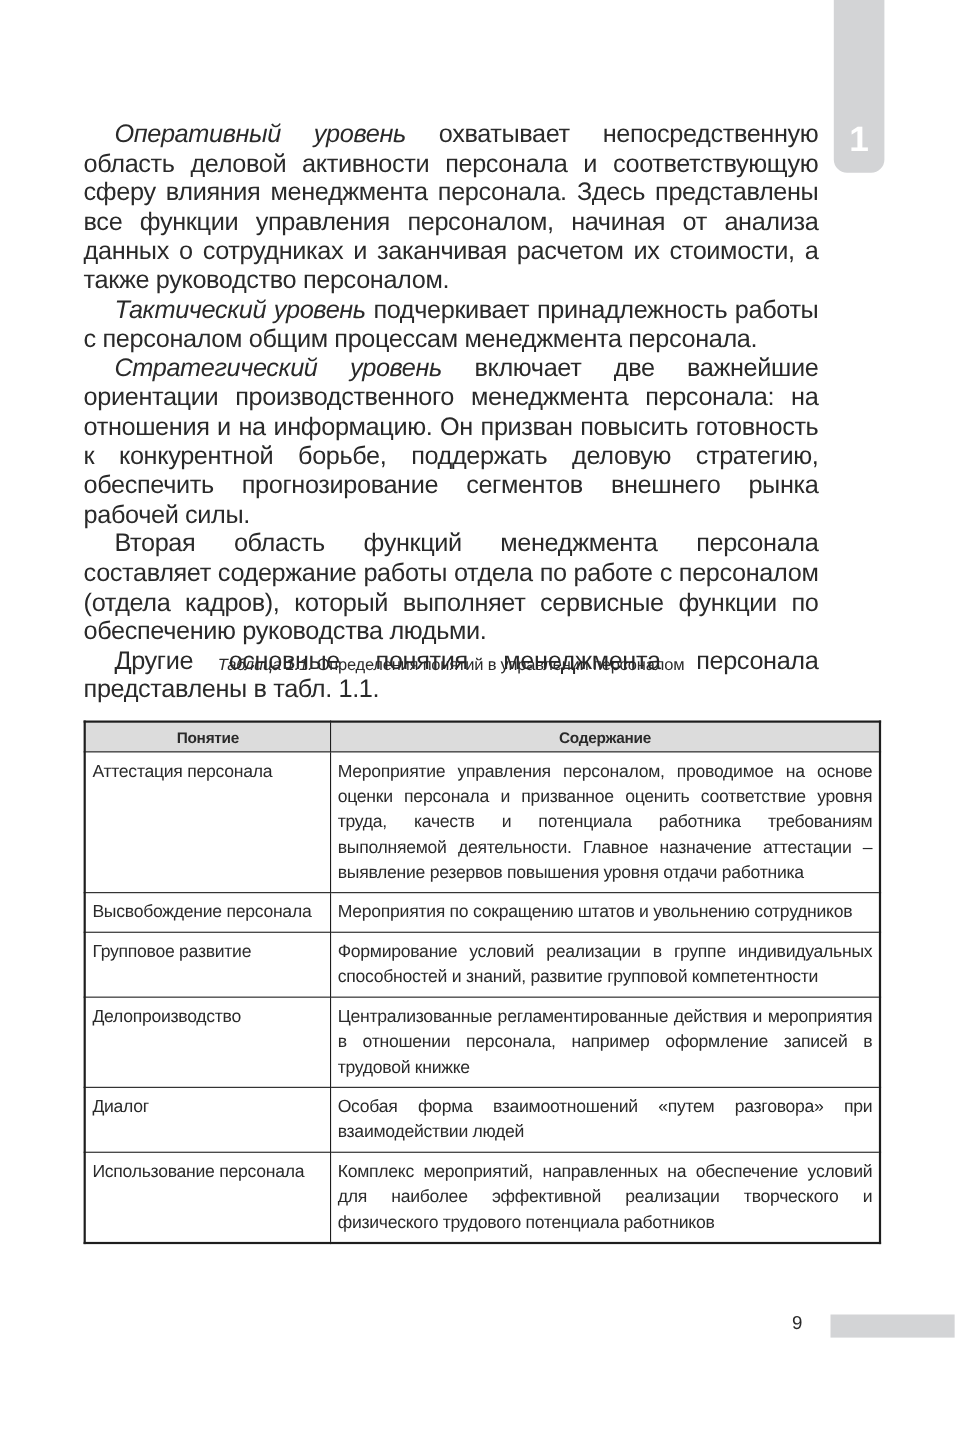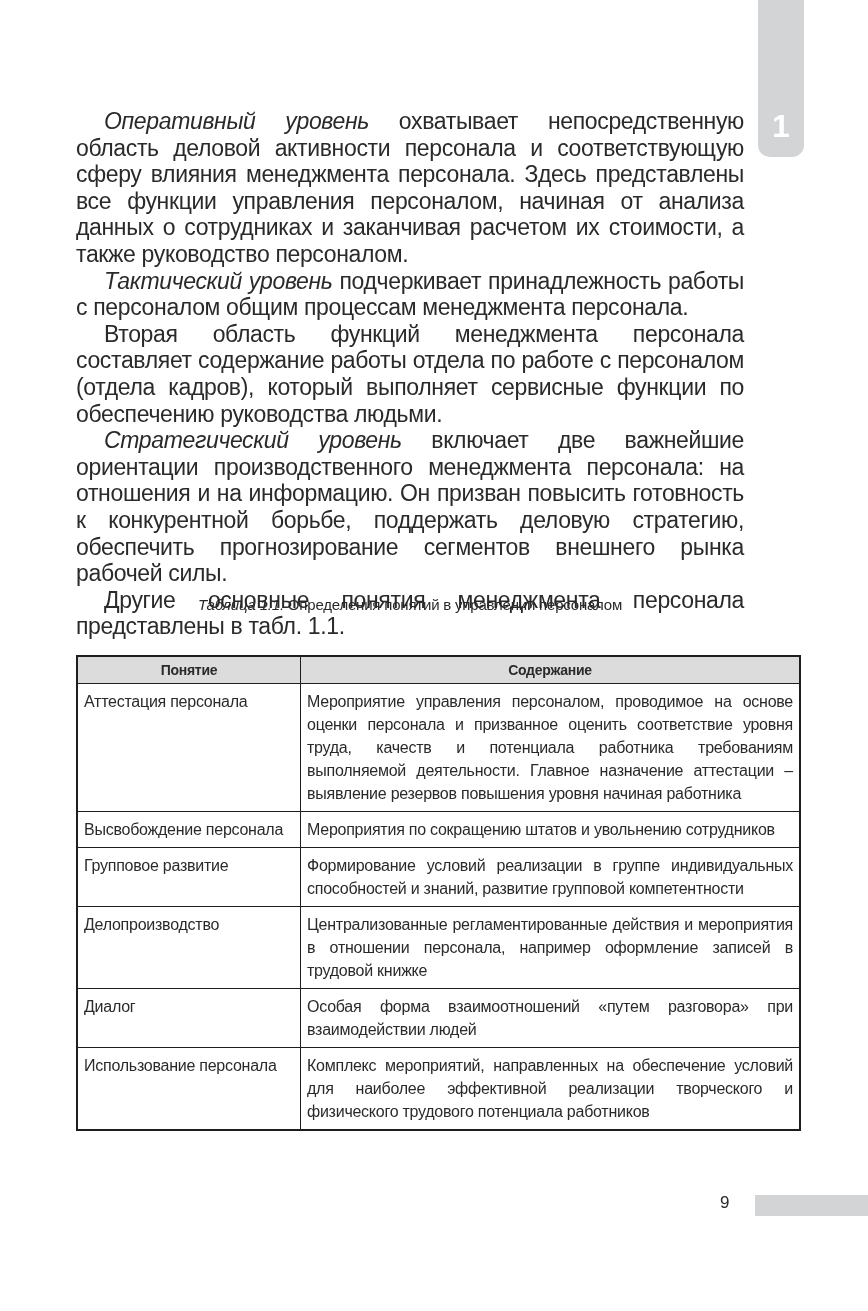--- a/index.html
+++ b/index.html
@@ -31,41 +31,41 @@
 </head>
 <body>
 
 <div class="chapter-tab">
   <div class="chapter-num">1</div>
 </div>
 
 <div class="text-block">
   <p class="para"><span class="lead">Оперативный уровень</span><span> охватывает непосредственную область деловой активности персонала и соответствующую сферу влияния менеджмента персонала. Здесь представлены все функции управления персоналом, начиная от анализа данных о сотрудниках и заканчивая расчетом их стоимости, а также руководство персоналом.</span></p>
   <p class="para"><span class="lead">Тактический уровень</span><span> подчеркивает принадлежность работы с персоналом общим процессам менеджмента персонала.</span></p>
+  <p class="para"><span class="lead">Стратегический уровень</span><span> включает две важнейшие ориентации производственного менеджмента персонала: на отношения и на информацию. Он призван повысить готовность к конкурентной борьбе, поддержать деловую стратегию, обеспечить прогнозирование сегментов внешнего рынка рабочей силы.</span></p>
   <p class="para"><span>Вторая область функций менеджмента персонала составляет содержание работы отдела по работе с персоналом (отдела кадров), который выполняет сервисные функции по обеспечению руководства людьми.</span></p>
-  <p class="para"><span class="lead">Стратегический уровень</span><span> включает две важнейшие ориентации производственного менеджмента персонала: на отношения и на информацию. Он призван повысить готовность к конкурентной борьбе, поддержать деловую стратегию, обеспечить прогнозирование сегментов внешнего рынка рабочей силы.</span></p>
   <p class="para"><span>Другие основные понятия менеджмента персонала представлены в табл. 1.1.</span></p>
 </div>
 
 <div class="caption">
   <span class="cap-label">Таблица 1.1.</span>
   <span class="cap-title">Определения понятий в управлении персоналом</span>
 </div>
 
 <table class="defs">
   <thead>
     <tr>
       <th>Понятие</th>
       <th>Содержание</th>
     </tr>
   </thead>
   <tbody>
     <tr>
       <td class="term">Аттестация персонала</td>
-      <td class="content">Мероприятие управления персоналом, проводимое на основе оценки персонала и призванное оценить соответствие уровня труда, качеств и потенциала работника требованиям выполняемой деятельности. Главное назначение аттестации – выявление резервов повышения уровня начиная работника</td>
+      <td class="content">Мероприятие управления персоналом, проводимое на основе оценки персонала и призванное оценить соответствие уровня труда, качеств и потенциала работника требованиям выполняемой деятельности. Главное назначение аттестации – выявление резервов повышения уровня отдачи работника</td>
     </tr>
     <tr>
       <td class="term">Высвобождение персонала</td>
       <td class="content">Мероприятия по сокращению штатов и увольнению сотрудников</td>
     </tr>
     <tr>
       <td class="term">Групповое развитие</td>
       <td class="content">Формирование условий реализации в группе индивидуальных способностей и знаний, развитие групповой компетентности</td>
     </tr>
     <tr>

